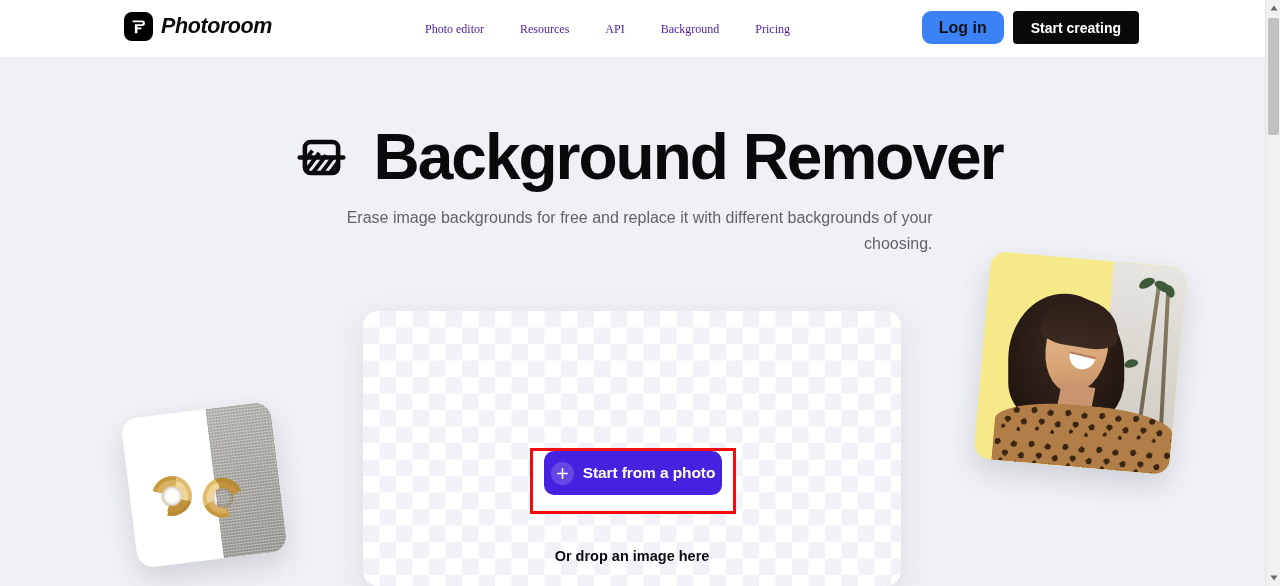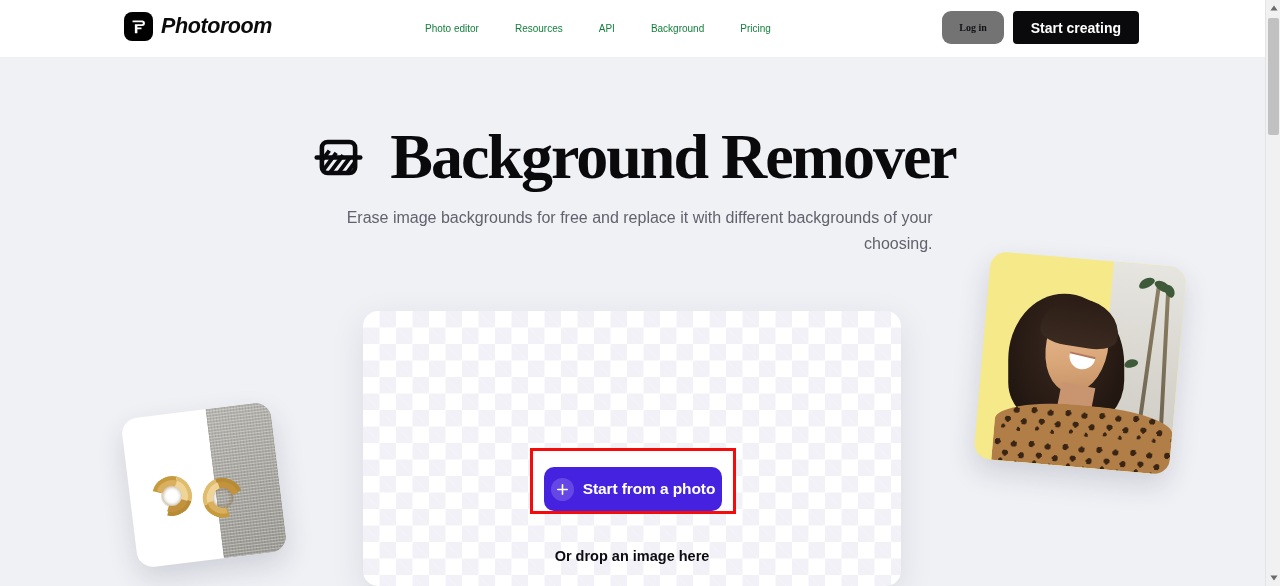--- a/index.html
+++ b/index.html
@@ -68,45 +68,46 @@
   .nav {
     position: absolute;
     left: 425px;
     top: 0;
     height: 57px;
     display: flex;
     align-items: center;
     gap: 36px;
   }
   .nav-link {
-    font-size: 10px;
-    color: #15803d;
+    font-size: 12px;
+    color: #4c1d95;
     cursor: pointer;
     white-space: nowrap;
     line-height: 1;
+    font-family: Liberation Serif, serif;
   }
 
   .header-actions {
     position: absolute;
     right: 126px;
     top: 11px;
     display: flex;
     align-items: center;
     gap: 9px;
   }
   .btn-login {
-    background: #737373;
+    background: #3b82f6;
     color: #111116;
     border: none;
     border-radius: 9px;
     padding: 0 17px;
     height: 33px;
-    font-size: 10px;
+    font-size: 16px;
     font-weight: bold;
-    font-family: Liberation Serif, serif;
+    font-family: Liberation Sans, sans-serif;
     cursor: pointer;
   }
   .btn-start {
     background: #0a0a0d;
     color: #ffffff;
     border: none;
     border-radius: 4px;
     padding: 0 18px;
     height: 33px;
     font-size: 14px;
@@ -118,27 +119,26 @@
   
   .hero {
     position: absolute;
     top: 57px; left: 0;
     width: 1265px;
   }
 
   .hero-title-row {
     position: absolute;
     top: 68px;
-    left: 1px;
+    left: 16px;
     width: 1265px;
     display: flex;
     align-items: center;
     justify-content: center;
     gap: 24px;
-    font-family: Liberation Serif, serif;
   }
   .hero-icon {
     width: 55px;
     height: 55px;
     flex: 0 0 auto;
     display: block;
   }
   .hero-title {
     font-size: 64px;
     font-weight: bold;
@@ -181,21 +181,21 @@
 
   .cta-wrap {
     position: absolute;
     left: 530px;
     top: 448px;
     width: 206px;
     height: 66px;
     border: 3px solid #f60b0b;
     background: #ffffff;
     display: flex;
-    align-items: flex-end;
+    align-items: flex-start;
     justify-content: center;
   }
 
   .btn-cta {
     width: 178px;
     height: 44px;
     background: #4522e0;
     border: none;
     border-radius: 10px;
     color: #ffffff;

